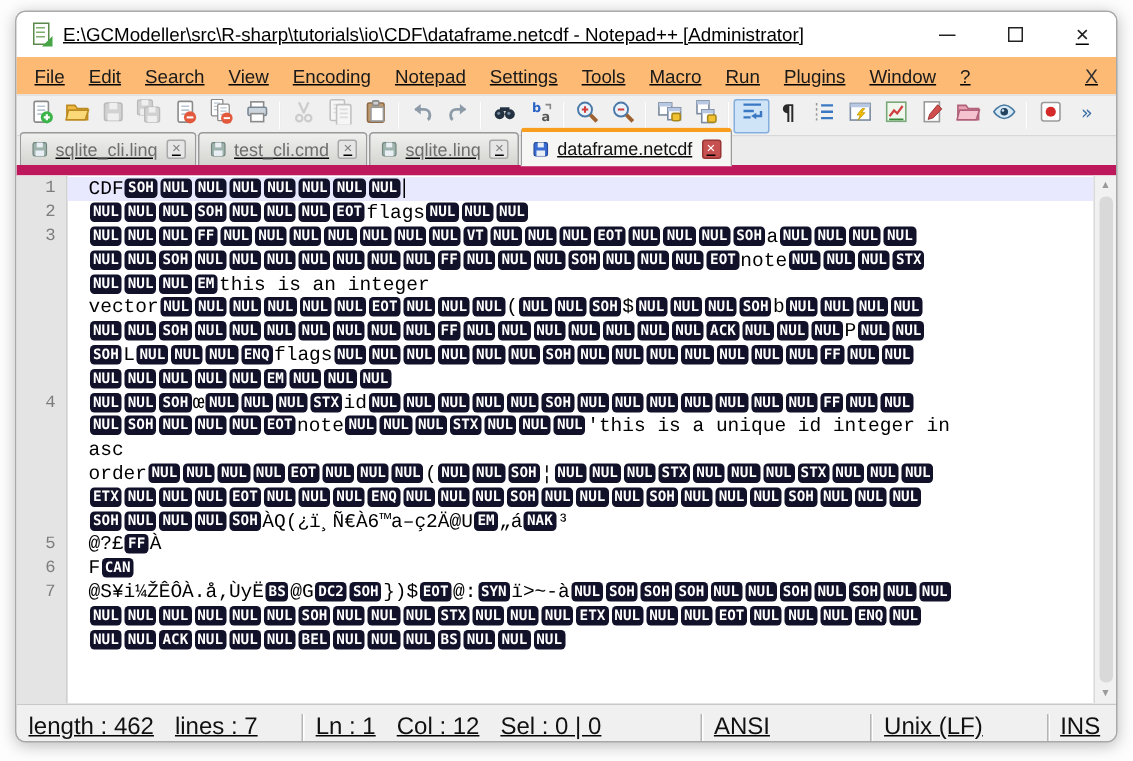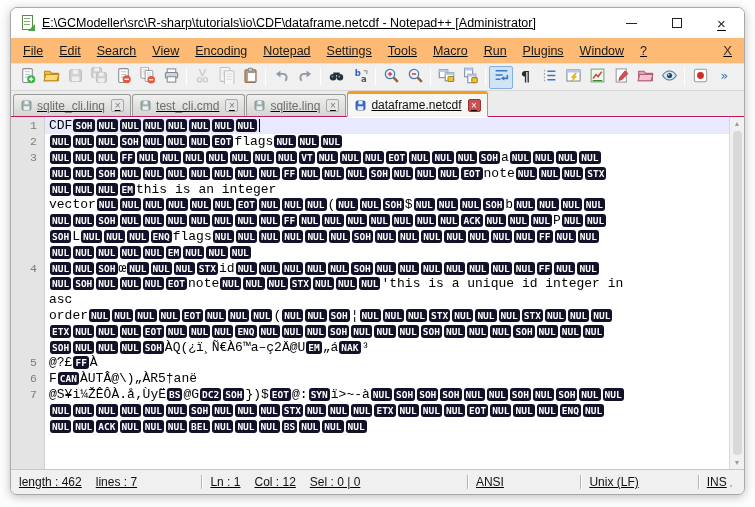--- a/index.html
+++ b/index.html
@@ -30,55 +30,55 @@
   .toolbar { height:28px; background:#f0f0f0; border-top:1px solid #e2e2e2; border-bottom:1px solid #d8d8d8;
              display:flex; align-items:center; padding-left:4px; flex:0 0 auto; }
   .tbi { width:24px; height:23px; display:flex; align-items:center; justify-content:center;
          border:1px solid transparent; border-radius:2px; }
   .tbi svg { width:17px; height:17px; }
   .tbi.disabled { opacity:.45; filter:grayscale(1); }
   .tbi.active { background:#cfe4f7; border-color:#84aede; }
   .tb-sep { width:1px; height:18px; background:#c6c6c6; border-right:1px solid #fff; margin:0 3px; }
   
   .tabbar { height:26px; background:#ececec; display:flex; align-items:flex-end; padding-left:2px;
-            border-bottom:1px solid #be185d; flex:0 0 auto; }
+            border-bottom:7px solid #be185d; flex:0 0 auto; }
   .tab { height:22px; display:flex; align-items:center; padding:0 6px; margin-right:1px;
          background:linear-gradient(#f0f0ee,#d4d4d1); border:1px solid #9a9a9a; border-bottom:none;
          border-radius:3px 3px 0 0; font-size:12px; color:#6e6e6e; position:relative; }
   .tab.active { height:26px; background:#f6f6f4; color:#111; border-bottom:1px solid #f6f6f4;
                 margin-bottom:-1px; border-top:3px solid #f99d1c; }
   .tab .flop { width:13px; height:13px; margin-right:4px; }
   .tab-close { margin-left:6px; width:13px; height:13px; font-size:10px; line-height:12px; text-align:center;
                color:#7d7d7d; border:1px solid #a8a8a8; border-radius:2px; background:#e6e6e6; }
   .tab.active .tab-close { background:#c75050; border-color:#9a3535; color:#fff; }
   
   .editor { flex:1 1 auto; background:#fff; position:relative; display:flex; overflow:hidden;
             border-bottom:1px solid #c8c8c8; }
   .gutter-bg { position:absolute; left:0; top:0; bottom:0; width:34px; background:#e4e4e4;
                border-right:1px solid #d0d0d0; }
   .code { position:absolute; left:0; top:1px; right:15px; bottom:0; overflow:hidden;
           font-family:"Liberation Mono","DejaVu Sans Mono",monospace; font-size:13px; }
   .row { height:15.8px; white-space:nowrap; display:flex; align-items:center; }
   .row .num { width:34px; flex:0 0 auto; text-align:right; padding-right:8px;
               font-family:"Liberation Mono","DejaVu Sans Mono",monospace;
               font-size:11.5px; color:#7d7d7d; }
-  .row .cont { flex:1 1 auto; white-space:nowrap; overflow:hidden; padding-left:4px; height:100%;
+  .row .cont { flex:1 1 auto; white-space:nowrap; overflow:hidden; padding-left:14px; height:100%;
                display:flex; align-items:center; }
   .row.cur .cont { background:#e8e8ff; }
   .txt { white-space:pre; color:#000; }
   .ctrl { background:#11112a; color:#fff; font-family:"DejaVu Sans Mono",monospace; font-weight:bold;
           font-size:9.5px; line-height:11px; padding:1px 2px; border-radius:3px; margin:0 1px;
           display:inline-block; }
   .caret { display:inline-block; width:1.5px; height:13px; background:#000; margin-left:1px; }
   .vscroll { position:absolute; right:0; top:0; bottom:0; width:15px; background:#f1f1f1;
              border-left:1px solid #dadada; display:flex; flex-direction:column; align-items:center; }
   .varrow { font-size:7px; color:#9a9a9a; padding:3px 0; }
   .vthumb { flex:1 1 auto; width:9px; background:#d9d9d9; border-radius:4px; margin:1px 0; }
   
-  .statusbar { height:24px; background:#f0f0f0; display:flex; align-items:center; font-size:12px;
+  .statusbar { height:24px; background:#f0f0f0; display:flex; align-items:flex-end; font-size:16px;
                color:#111; flex:0 0 auto; }
   .sec { display:flex; align-items:center; padding:0 8px; border-right:1px solid #b5b5b5;
          box-shadow:1px 0 0 #fff; white-space:nowrap; overflow:hidden; }
   .sec .gap { display:inline-block; width:14px; }
   .sec1 { width:196px; } .sec2 { width:272px; } .sec3 { width:120px; } .sec4 { width:116px; }
   .sec5 { width:46px; border-right:none; }
   .grip { margin-left:auto; align-self:flex-end; width:12px; height:12px; margin-right:2px;
           background:
             radial-gradient(circle at 9px 9px, #bbb 1.2px, transparent 1.5px),
             radial-gradient(circle at 9px 4px, #bbb 1.2px, transparent 1.5px),
@@ -734,21 +734,20 @@
             <span class="txt">@?£</span>
             <span class="ctrl">FF</span>
             <span class="txt">À</span>
           </span>
         </div>
         <div class="row">
           <span class="num">6</span>
           <span class="cont">
             <span class="txt">F</span>
             <span class="ctrl">CAN</span>
-            <span class="txt">ÀUTÂ@\)„ÀR5†anë</span>
           </span>
         </div>
         <div class="row">
           <span class="num">7</span>
           <span class="cont">
             <span class="txt">@S¥i¼ŽÊÔÀ.å‚ÙyË</span>
             <span class="ctrl">BS</span>
             <span class="txt">@G</span>
             <span class="ctrl">DC2</span>
             <span class="ctrl">SOH</span>

